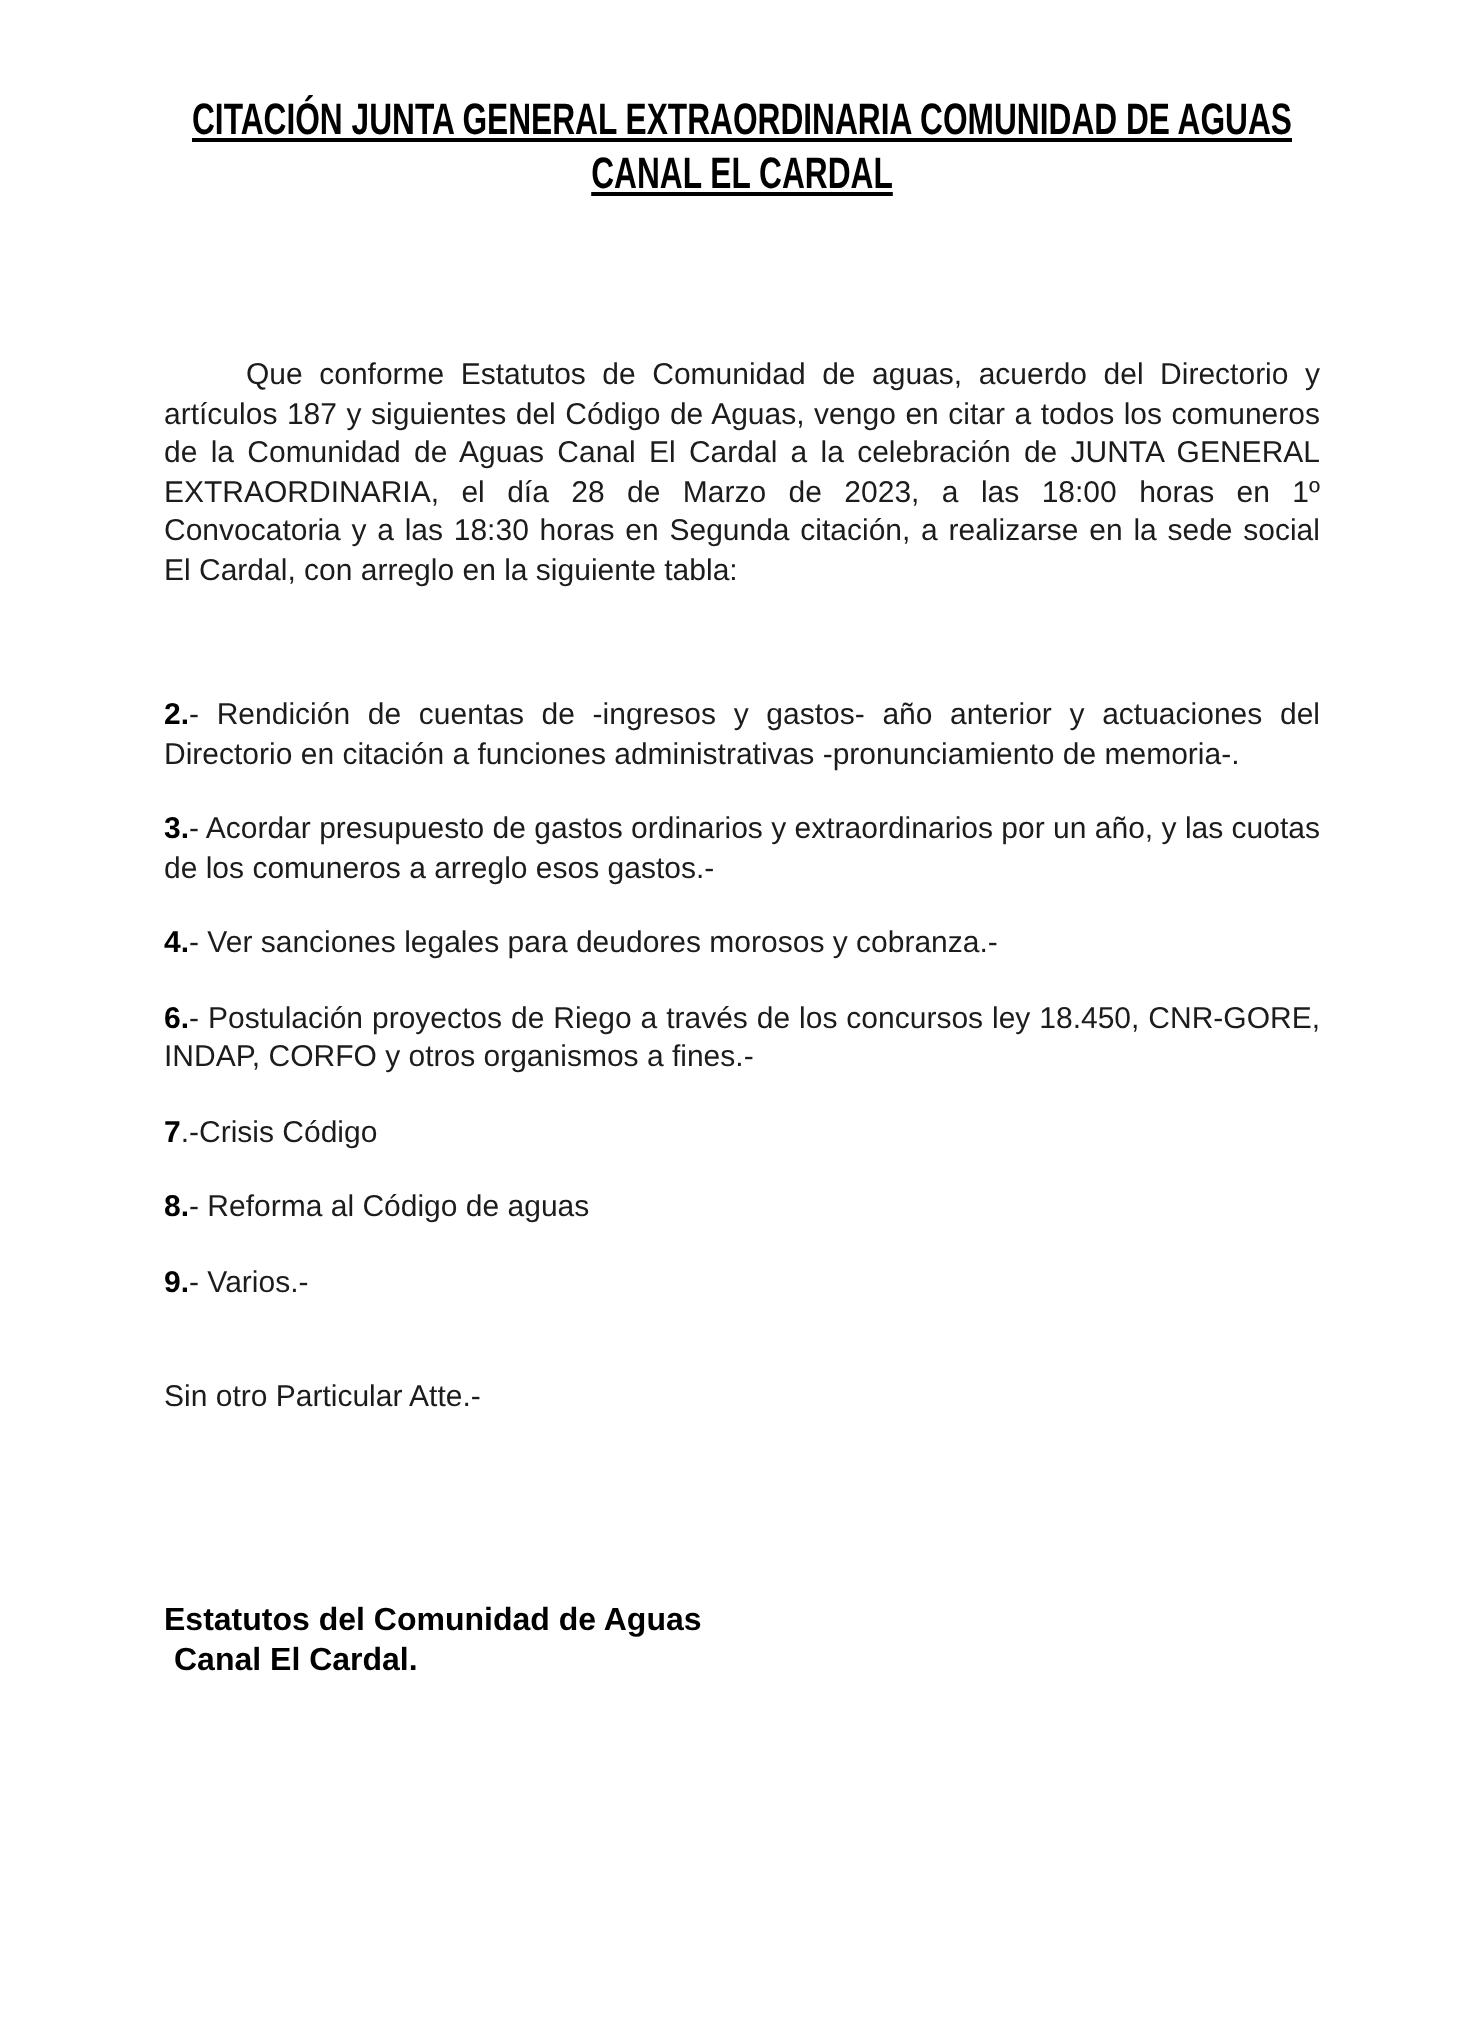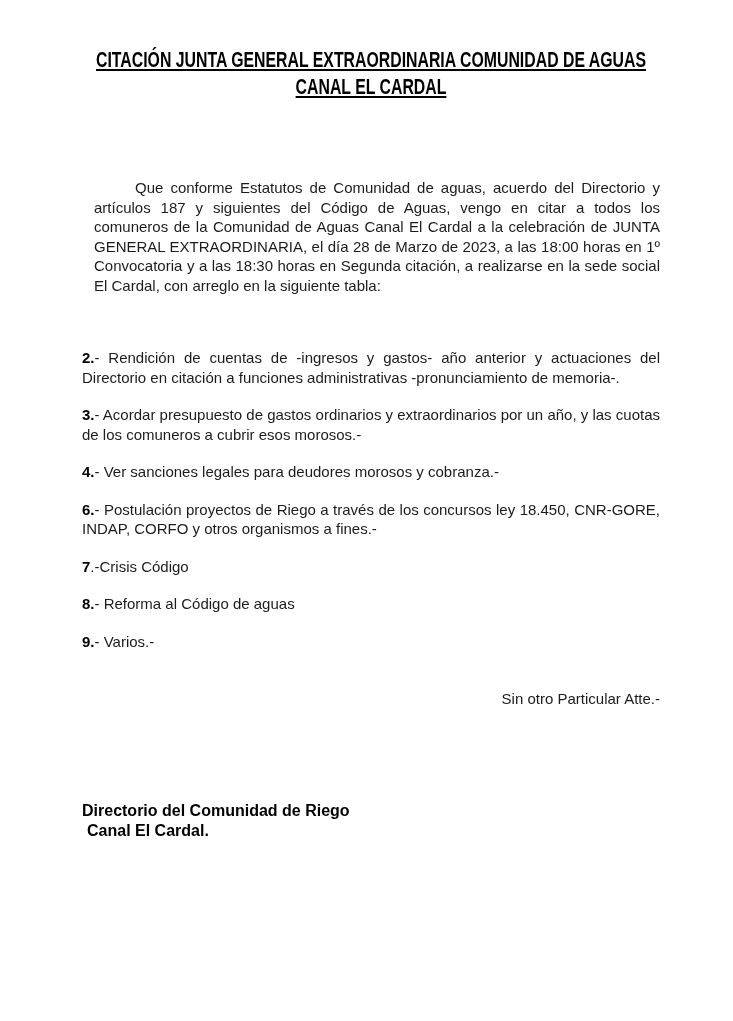--- a/index.html
+++ b/index.html
@@ -33,30 +33,29 @@
     width: max-content;
     position: relative;
     left: 50%;
     transform: translateX(-50%) scaleX(0.72);
     white-space: nowrap;
     text-decoration: underline;
   }
   .intro {
     text-align: justify;
     text-indent: 41px;
-    margin: 0 0 53px 12px;
+    margin: 0 0 53px 0;
   }
   .agenda-item {
     text-align: justify;
     margin: 0 0 18px 0;
   }
   .agenda-item b, .num { font-weight: bold; color: #000; }
   .closing {
     margin: 38px 0 0 0;
-    text-align: right;
   }
   .signature {
     margin-top: 92px;
     font-weight: bold;
     font-size: 16px;
     line-height: 20px;
     color: #000;
   }
   .signature .sig-line2 { padding-left: 5px; }
 </style>
@@ -67,28 +66,28 @@
 
   <h1 class="doc-title">
       <span class="title-line">CITACIÓN JUNTA GENERAL EXTRAORDINARIA COMUNIDAD DE AGUAS</span>
       <span class="title-line">CANAL EL CARDAL</span>
     </h1>
 
   <p class="intro">Que conforme Estatutos de Comunidad de aguas, acuerdo del Directorio y artículos 187 y siguientes del Código de Aguas, vengo en citar a todos los comuneros de la Comunidad de Aguas Canal El Cardal a la celebración de JUNTA GENERAL EXTRAORDINARIA, el día 28 de Marzo de 2023, a las 18:00 horas en 1º Convocatoria y a las 18:30 horas en Segunda citación, a realizarse en la sede social El Cardal, con arreglo en la siguiente tabla:</p>
 
   <div>
     <p class="agenda-item"><b class="num">2.</b><span>- Rendición de cuentas de -ingresos y gastos- año anterior y actuaciones del Directorio en citación a funciones administrativas -pronunciamiento de memoria-.</span></p>
-    <p class="agenda-item"><b class="num">3.</b><span>- Acordar presupuesto de gastos ordinarios y extraordinarios por un año, y las cuotas de los comuneros a cubrir esos morosos.-</span></p>
+    <p class="agenda-item"><b class="num">3.</b><span>- Acordar presupuesto de gastos ordinarios y extraordinarios por un año, y las cuotas de los comuneros a arreglo esos gastos.-</span></p>
     <p class="agenda-item"><b class="num">4.</b><span>- Ver sanciones legales para deudores morosos y cobranza.-</span></p>
     <p class="agenda-item"><b class="num">6.</b><span>- Postulación proyectos de Riego a través de los concursos ley 18.450, CNR-GORE, INDAP, CORFO y otros organismos a fines.-</span></p>
     <p class="agenda-item"><b class="num">7</b><span>.-Crisis Código</span></p>
     <p class="agenda-item"><b class="num">8.</b><span>- Reforma al Código de aguas</span></p>
     <p class="agenda-item"><b class="num">9.</b><span>- Varios.-</span></p>
   </div>
 
   <p class="closing">Sin otro Particular Atte.-</p>
 
   <div class="signature">
-    <div>Directorio del Comunidad de Riego</div>
+    <div>Estatutos del Comunidad de Aguas</div>
     <div class="sig-line2">Canal El Cardal.</div>
   </div>
 
 </div>
 
 </body></html>

